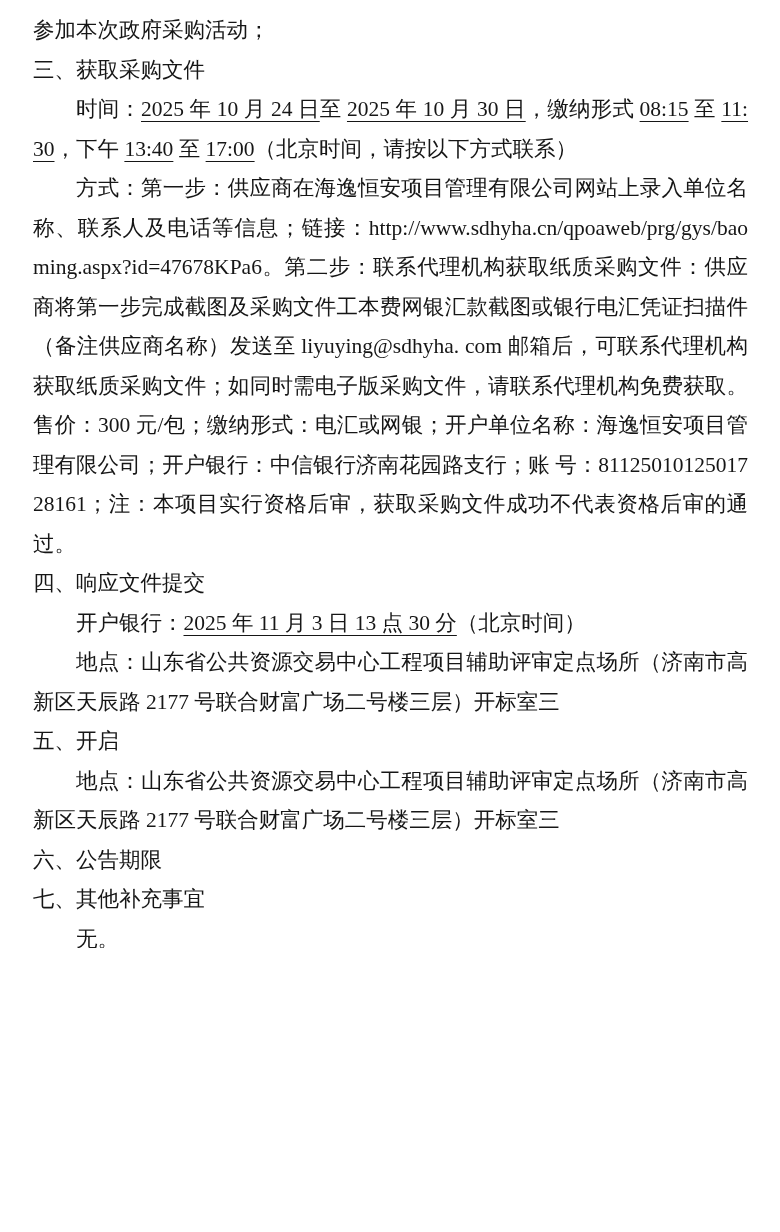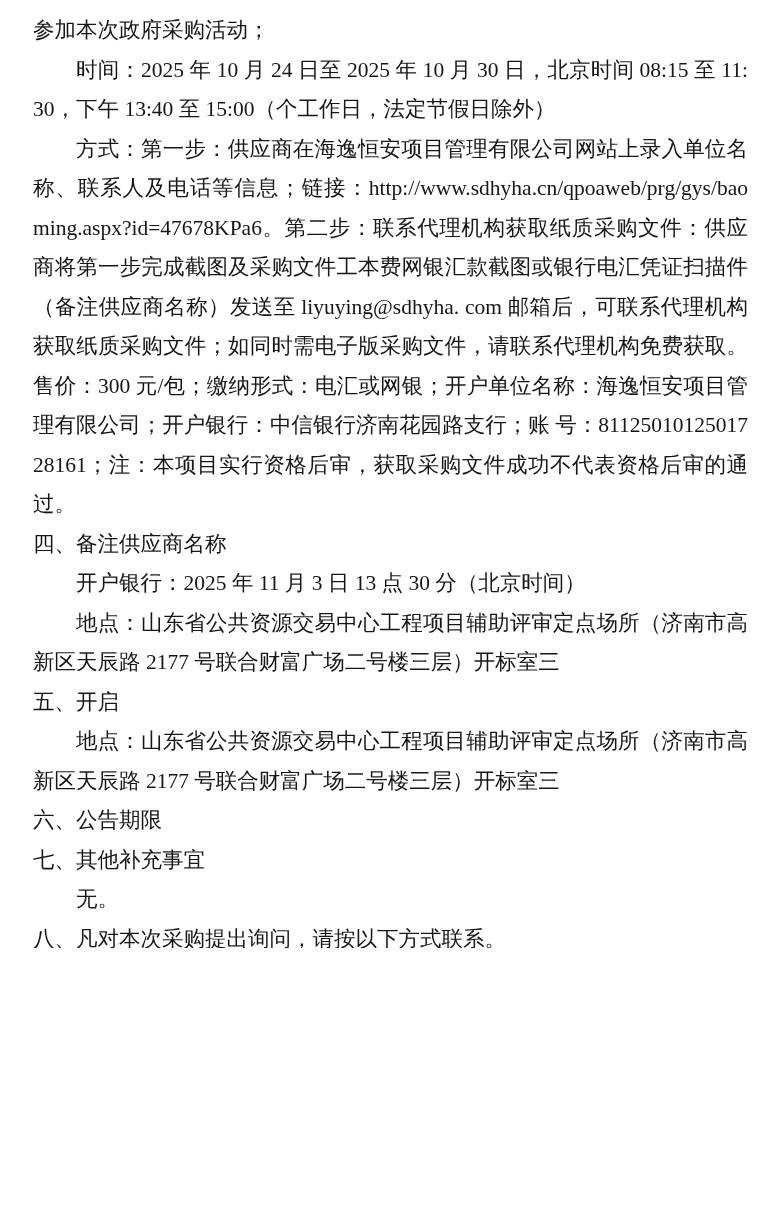--- a/index.html
+++ b/index.html
@@ -30,34 +30,36 @@
     margin: 0;
     padding: 0;
   }
   .block.heading {
     text-indent: 0;
   }
   .block.indent-none  { text-indent: 0; }
   .block.indent-first { text-indent: 2em; }
   .block.indent-list  { text-indent: 2.75em; }
   .u {
+    text-decoration: underline;
     text-decoration-thickness: 1px;
     text-underline-offset: 5px;
     margin-top: 43px;
   }
 </style>
 </head>
 <body>
 
 <div class="page">
   <div class="doc" id="doc-root">
       <div class="block para indent-none"><span>参加本次政府采购活动；</span></div>
-      <div class="block para indent-first"><span>时间：</span><span class="u">2025 年 10 月 24 日</span><span>至 </span><span class="u">2025 年 10 月 30 日</span><span>，北京时间 </span><span class="u">08:15</span><span> 至 </span><span class="u">11:30</span><span>，下午 </span><span class="u">13:40</span><span> 至 </span><span class="u">15:00</span><span>（个工作日，法定节假日除外）</span></div>
+      <div class="block heading indent-none"><span>三、获取采购文件</span></div>
+      <div class="block para indent-first"><span>时间：</span><span class="u">2025 年 10 月 24 日</span><span>至 </span><span class="u">2025 年 10 月 30 日</span><span>，缴纳形式 </span><span class="u">08:15</span><span> 至 </span><span class="u">11:30</span><span>，下午 </span><span class="u">13:40</span><span> 至 </span><span class="u">17:00</span><span>（北京时间，请按以下方式联系）</span></div>
       <div class="block para indent-first"><span>方式：第一步：供应商在海逸恒安项目管理有限公司网站上录入单位名称、联系人及电话等信息；链接：http://www.sdhyha.cn/qpoaweb/prg/gys/baoming.aspx?id=47678KPa6。第二步：联系代理机构获取纸质采购文件：供应商将第一步完成截图及采购文件工本费网银汇款截图或银行电汇凭证扫描件（备注供应商名称）发送至 liyuying@sdhyha. com 邮箱后，可联系代理机构获取纸质采购文件；如同时需电子版采购文件，请联系代理机构免费获取。售价：300 元/包；缴纳形式：电汇或网银；开户单位名称：海逸恒安项目管理有限公司；开户银行：中信银行济南花园路支行；账 号：8112501012501728161；注：本项目实行资格后审，获取采购文件成功不代表资格后审的通过。</span></div>
-      <div class="block heading indent-none"><span>四、备注供应商名称</span></div>
+      <div class="block heading indent-none"><span>四、响应文件提交</span></div>
       <div class="block para indent-first"><span>开户银行：</span><span class="u">2025 年 11 月 3 日 13 点 30 分</span><span>（北京时间）</span></div>
       <div class="block para indent-first"><span>地点：山东省公共资源交易中心工程项目辅助评审定点场所（济南市高新区天辰路 2177 号联合财富广场二号楼三层）开标室三</span></div>
       <div class="block heading indent-none"><span>五、开启</span></div>
       <div class="block para indent-first"><span>地点：山东省公共资源交易中心工程项目辅助评审定点场所（济南市高新区天辰路 2177 号联合财富广场二号楼三层）开标室三</span></div>
       <div class="block heading indent-none"><span>六、公告期限</span></div>
       <div class="block heading indent-none"><span>七、其他补充事宜</span></div>
       <div class="block para indent-first"><span>无。</span></div>
       <div class="block heading indent-none"><span>八、凡对本次采购提出询问，请按以下方式联系。</span></div>
       <div class="block para indent-list"><span>1. 采购人信息</span></div>
     </div>

